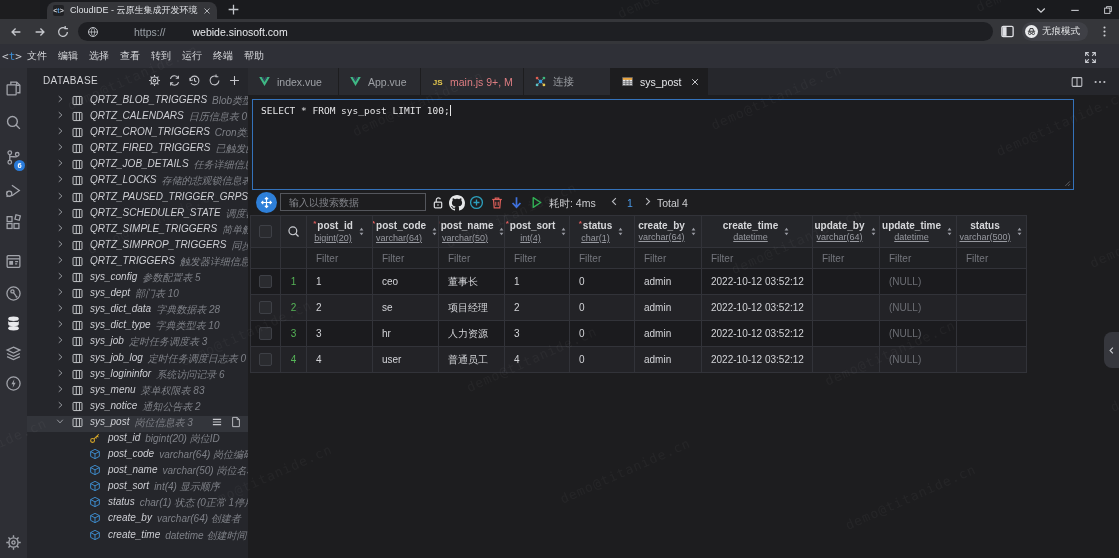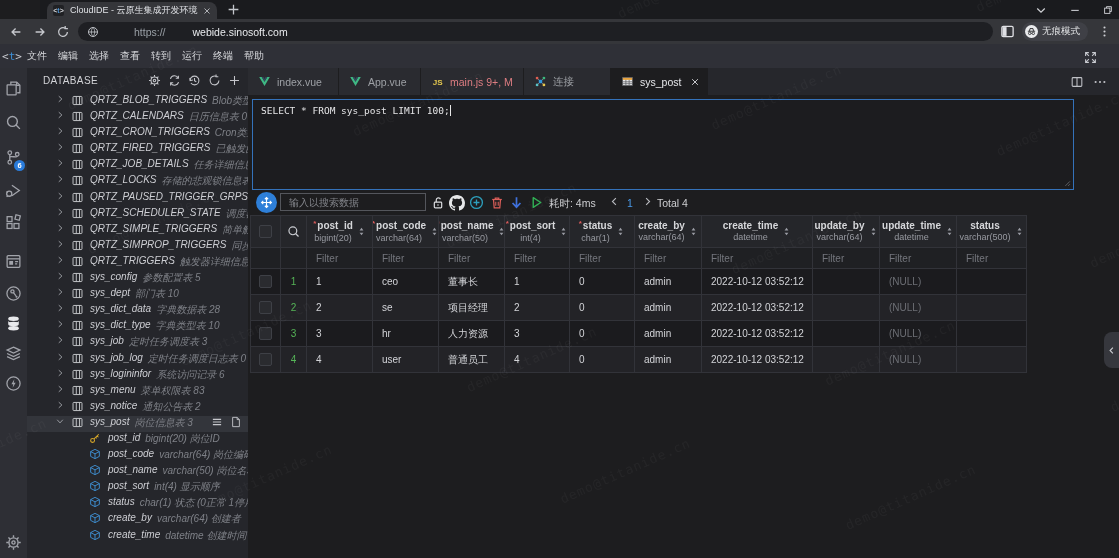--- a/index.html
+++ b/index.html
@@ -81,21 +81,21 @@
   #pgnext { left:642px; top:196px; color:#b9bbc0; }
   #pgtotal{ left:657px; top:197px; font-size:10.5px; color:#cdced1; }
 
   
   #rtable { left:250px; top:215px; border-collapse:collapse; table-layout:fixed; font-size:10px; width:777px; color:#d3d4d8; }
   #rtable td, #rtable th { border:1px solid #323339; overflow:hidden; white-space:nowrap; padding:0; }
   #rtable thead th { background:#25262a; height:32px; font-weight:normal; }
   #rtable .hwrap { display:flex; align-items:center; justify-content:center; }
   #rtable .hmid { line-height:1.25; }
   #rtable .hname { color:#d6d7da; font-weight:bold; font-size:10px; }
-  #rtable .htype { color:#989aa1; font-size:9px; font-weight:normal; }
+  #rtable .htype { color:#989aa1; font-size:9px; font-weight:normal;text-decoration:underline; }
   #rtable .star { color:#e25d5d; font-size:8px; vertical-align:3px; margin-right:1px; }
   #rtable .sort { color:#9a9ca4; margin-left:4px; flex:none; }
   #rtable .frowt td { background:#1f2023; height:21px; color:#74767d; padding-left:9px; }
   #rtable tbody tr.odd td { background:#1b1b1e; }
   #rtable tbody tr.even td { background:#232327; }
   #rtable tbody td { height:26px; padding-left:9px; }
   #rtable td.ck, #rtable th.ck { padding:0; }
   #rtable .rnum { color:#55b457; text-align:center; padding:0; }
   #rtable .null { color:#6c6e74; }
   .ckbox { display:block; width:13px; height:13px; background:#2a2b2f; border:1px solid #3e4046; border-radius:2px; margin:0 auto; }

